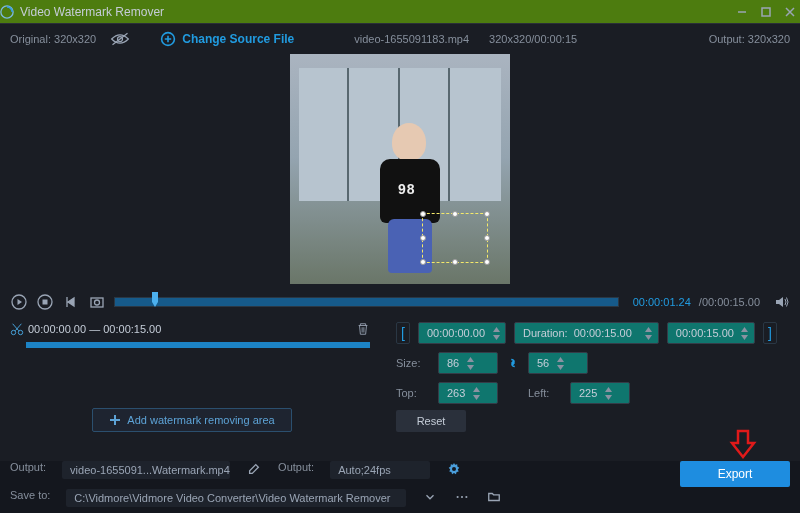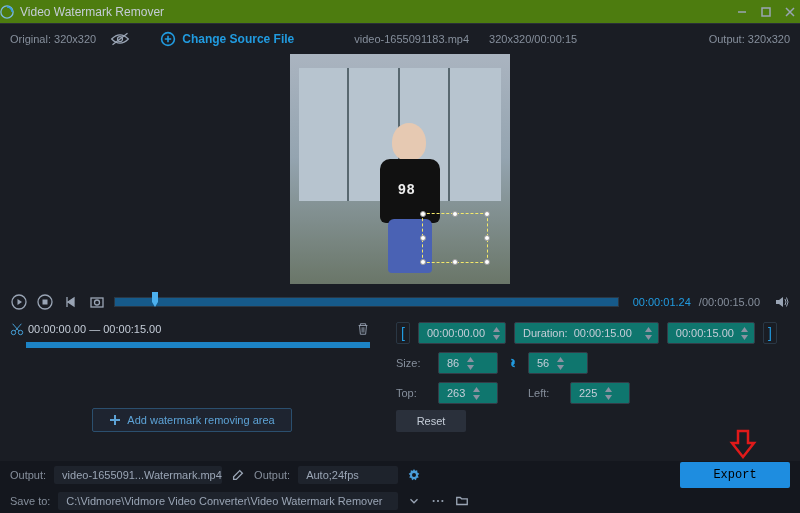--- a/index.html
+++ b/index.html
@@ -60,27 +60,27 @@
 .numbox { display:flex; align-items:center; background:#0f766e; border:1px solid #353c48; height:22px; padding:0 4px 0 8px; border-radius:2px; }
 .numbox span { color:#c5cdd8; font-size:11px; margin-right:6px; }
 .spin { display:flex; flex-direction:column; }
 .spin div { width:10px; height:8px; display:flex; align-items:center; justify-content:center; cursor:pointer; }
 .spin svg { width:7px; height:5px; fill:#8a93a2; }
 .lbl { color:#868f9c; font-size:11px; width:34px; }
 .link { color:#219be0; width:14px; height:14px; }
 .reset { display:flex; align-items:center; justify-content:center; width:70px; height:22px; background:#2a303b; color:#c5cdd8; font-size:11px; border-radius:2px; cursor:pointer; margin-top:4px; }
 
 .bottom { position:absolute; bottom:0; left:0; right:0; background:#14171e; }
-.brow { display:flex; align-items:center; height:28px; padding:0 10px; gap:8px; }
+.brow { display:flex; align-items:flex-start; height:28px; padding:0 10px; gap:16px; }
 .brow .lbl2 { color:#868f9c; font-size:11px; }
 .pathbox { background:#1e232c; color:#9aa5b5; font-size:11px; padding:3px 8px; border-radius:2px; }
 .mini { width:16px; height:16px; cursor:pointer; display:flex; align-items:center; justify-content:center; }
 .mini svg { width:14px; height:14px; stroke:#9aa5b5; fill:none; stroke-width:1.5; }
 .gear svg { fill:#4a9edb; stroke:none; }
-.export { width:110px; height:26px; background:#1e8de0; color:#000000; font-size:12px; display:flex; align-items:center; justify-content:center; border-radius:2px; cursor:pointer; margin-left:auto;font-family:Liberation Mono, monospace; }
+.export { width:110px; height:26px; background:#1e8de0; color:#ffffff; font-size:12px; display:flex; align-items:center; justify-content:center; border-radius:2px; cursor:pointer; margin-left:auto; }
 
 .arrow { position:absolute; right:42px; bottom:54px; width:30px; height:30px; pointer-events:none; }
 .arrow svg { width:30px; height:30px; fill:none; stroke:#e01a1a; stroke-width:2.5; }
 </style>
 </head>
 <body>
 
 <div class="titlebar">
   <svg class="logo" viewBox="0 0 16 16">
       <circle cx="8" cy="8" r="7" fill="none" stroke="#7db8e0" stroke-width="1.5"></circle>

